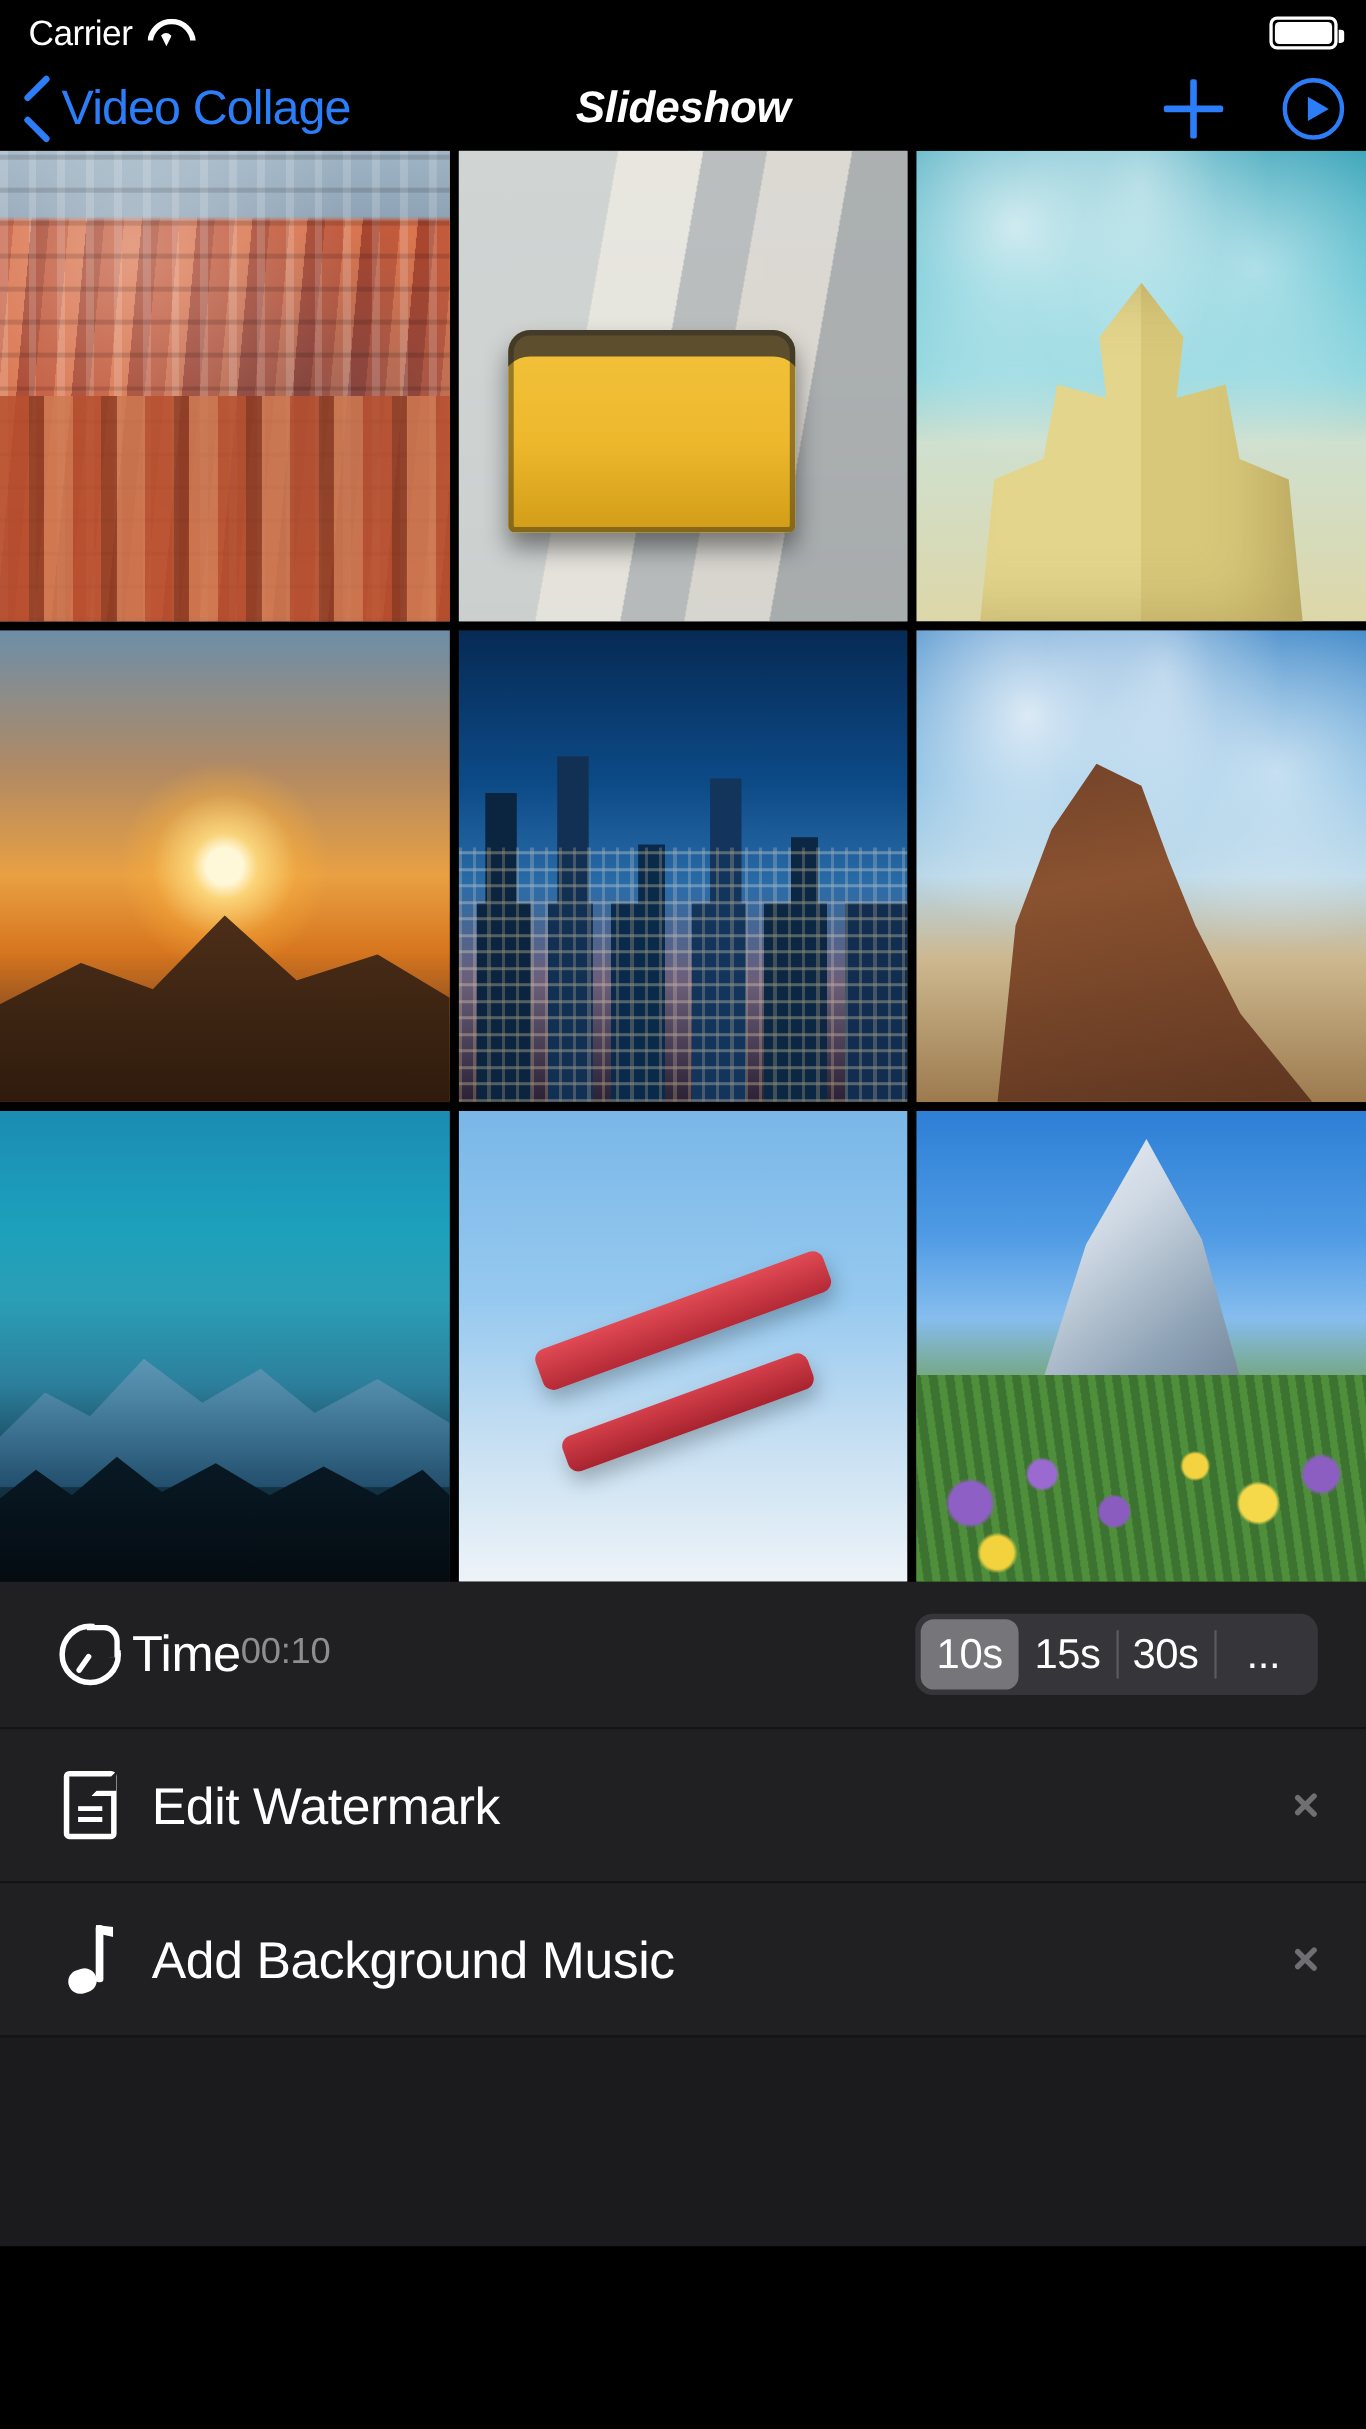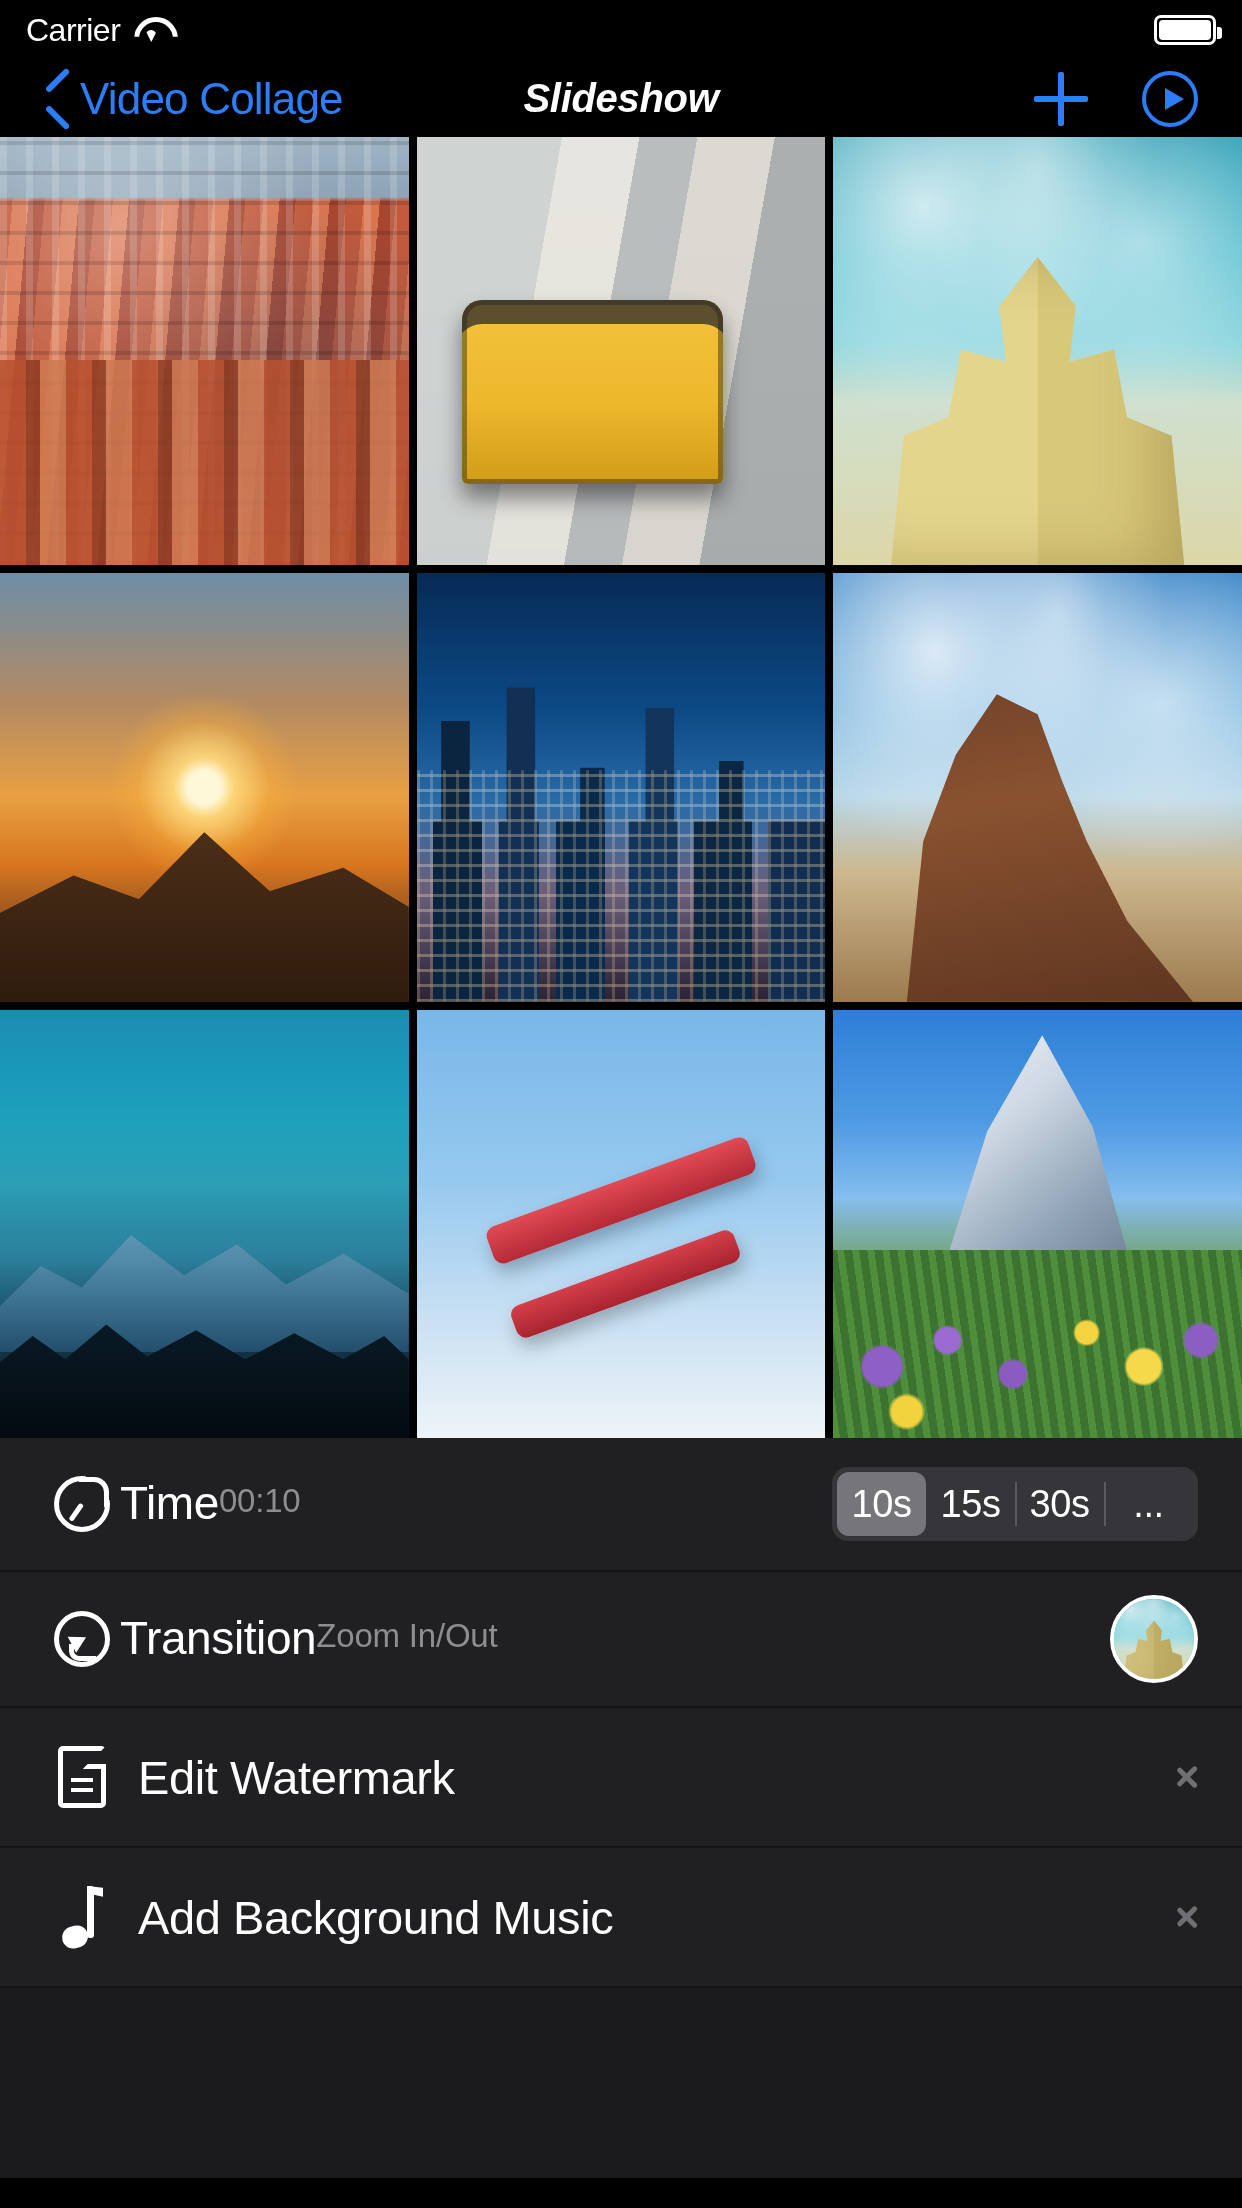--- a/index.html
+++ b/index.html
@@ -35,21 +35,21 @@
     width:5px; height:12px; background:#fff; border-radius:0 3px 3px 0;
   }
   .battery-fill {
     position:absolute; left:2px; top:2px; bottom:2px;
     width:calc(100% - 4px); background:#fff; border-radius:4px;
   }
 
   
   .navbar {
     height:77px; background:#000; display:flex; align-items:center;
-    position:relative; padding:0 44px;
+    position:relative; padding:0 20px;
   }
   .nav-back { display:flex; align-items:center; gap:10px; cursor:pointer; }
   .chev-back {
     width:26px; height:44px; position:relative; display:block; flex:none;
   }
   .nav-back-label {
     color:#2c7ef8; font-size:44px; letter-spacing:-0.8px;
   }
   .nav-title {
     position:absolute; left:0; right:0; text-align:center;
@@ -489,32 +489,20 @@
         <span class="row-sub">00:10</span>
       </div>
       <div class="segmented">
         <span class="seg active">10s</span>
         <span class="seg">15s</span>
         <span class="seg div">30s</span>
         <span class="seg div">...</span>
       </div>
     </div>
 
-    <div class="row row-transition">
-      <div class="row-icon">
-        <span class="icon-transition"></span>
-      </div>
-      <div class="row-text">
-        <span class="row-title">Transition</span>
-        <span class="row-sub">Zoom In/Out</span>
-      </div>
-      <div class="thumb">
-        <div class="art art-sand"></div>
-      </div>
-    </div>
 
     <div class="row row-link">
       <div class="row-icon">
         <span class="icon-doc">
             <span class="doc-lines"></span>
           </span>
       </div>
       <span class="row-label">Edit Watermark</span>
       <span class="chev-right"></span>
     </div>

